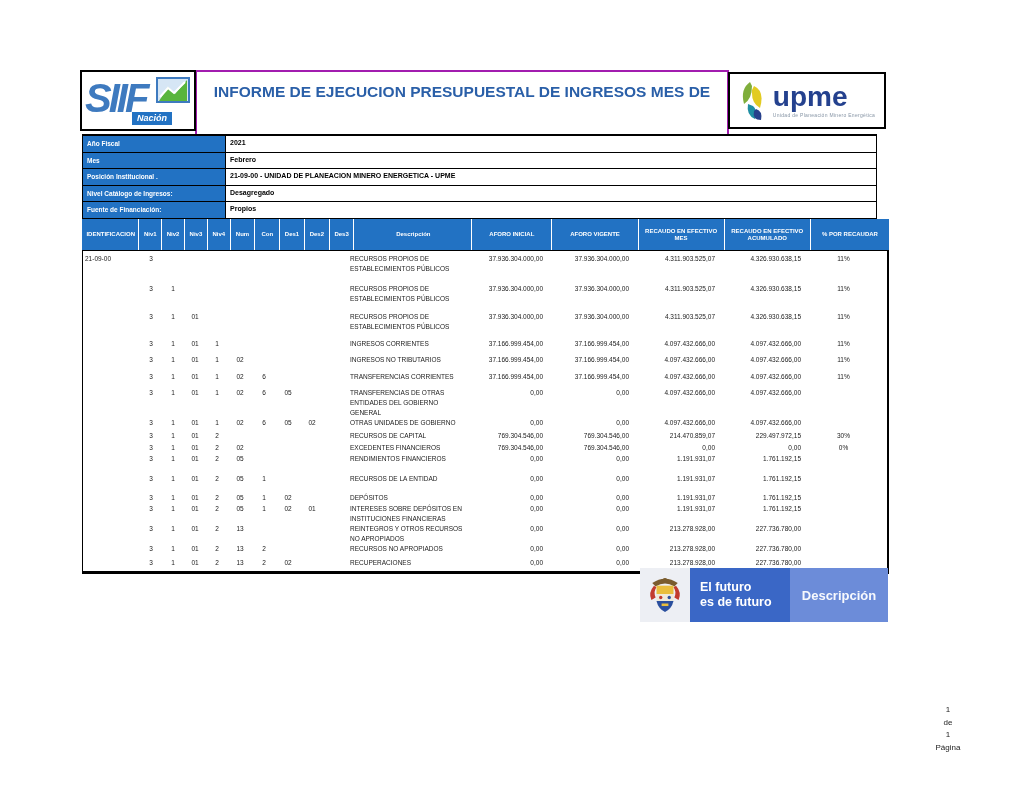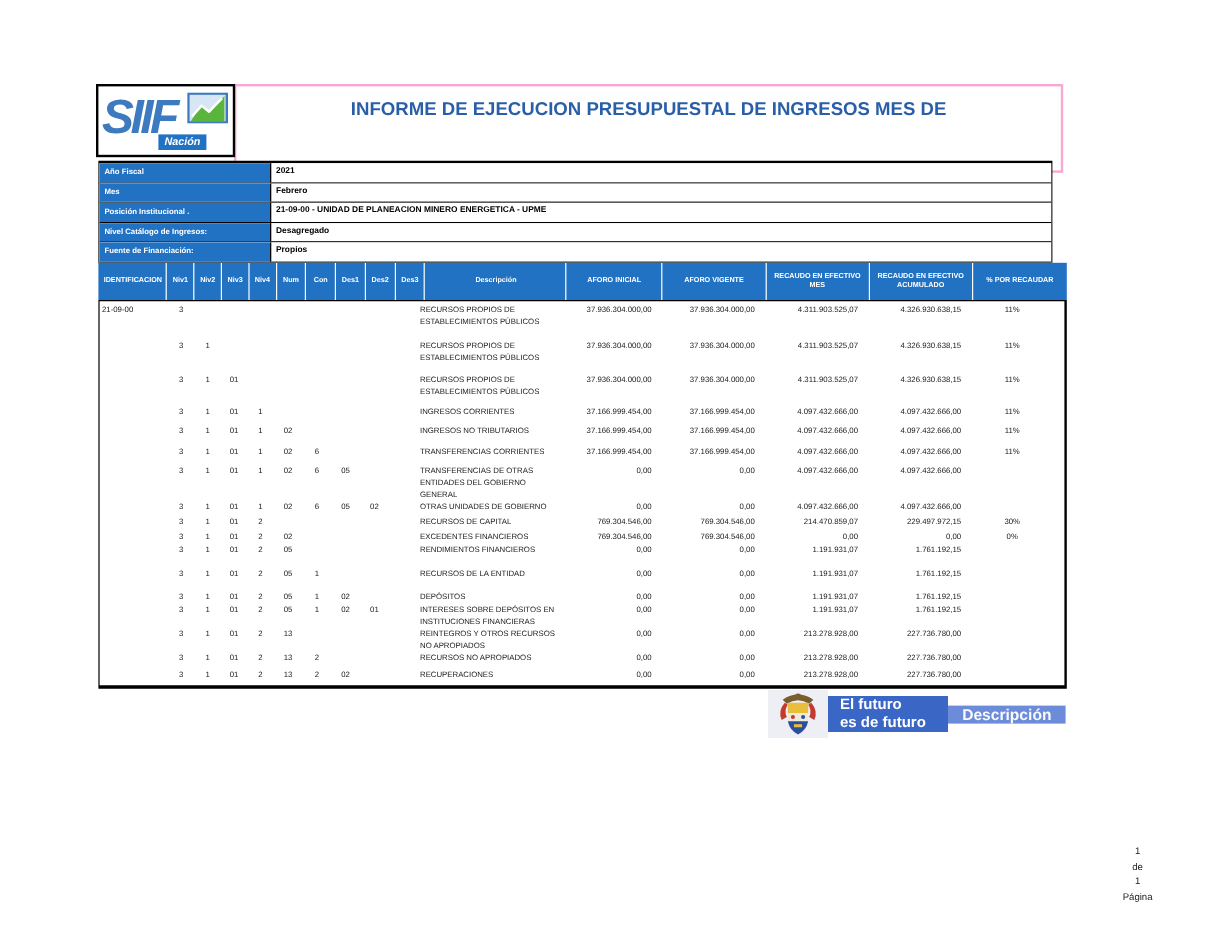--- a/index.html
+++ b/index.html
@@ -6,21 +6,21 @@
   html,body { background:#fff; }
   body { font-family:"Liberation Sans", sans-serif; }
   .page { position:relative; width:1024px; height:791px; background:#ffffff; overflow:hidden; }
 
   
   .hdr-row { position:absolute; left:80px; top:70px; width:806px; height:61px; display:flex; }
   .siif-box { width:116px; height:61px; border:2px solid #000; background:#fff; position:relative; overflow:hidden;text-align:center; }
   .siif-text { position:absolute; left:3px; top:2px; font-size:40px; font-weight:bold; font-style:italic; color:var(--siif-blue); letter-spacing:-3px; line-height:48px; }
   .siif-chart { position:absolute; right:4px; top:5px; width:34px; height:26px; }
   .siif-nacion { position:absolute; right:22px; bottom:4px; background:var(--cell-blue); color:#fff; font-size:9px; font-style:italic; font-weight:bold; padding:1px 5px; line-height:11px; }
-  .title-box { flex:1; height:74px; border:2px solid #f9a8d4; border-left-width:2px; margin-left:-1px; background:#fff; text-align:center; padding-top:8px; }
+  .title-box { flex:1; height:74px; border:2px solid #a21caf; border-left-width:2px; margin-left:-1px; background:#fff; text-align:center; padding-top:8px; }
   .title-l1, .title-l2 { color:var(--title-blue); font-weight:bold; font-size:15.5px; line-height:23px; }
   .upme-box { width:158px; height:57px; border:2px solid #000; margin-left:-1px; margin-top:2px; background:#fff; display:flex; align-items:center; justify-content:center; gap:4px; }
   .upme-leaves { width:30px; height:40px; }
   .upme-word { font-size:28px; font-weight:800; color:var(--upme-navy); letter-spacing:0px; line-height:28px; }
   .upme-sub { font-size:5px; color:#8795a5; letter-spacing:0.3px; text-align:center; margin-top:1px; }
 
   
   .form { position:absolute; left:82px; top:134px; width:795px; border:1px solid #000; border-top:2px solid #000; }
   .form-row { display:flex; height:16.5px; border-bottom:1px solid #000; background:#fff; }
   .form-row:last-child { border-bottom:1px solid #000; }
@@ -49,21 +49,21 @@
   .tbody .trow:nth-child(3){margin-top:8px}  .tbody .trow:nth-child(4){margin-top:7px}
   .tbody .trow:nth-child(5){margin-top:6px}  .tbody .trow:nth-child(6){margin-top:7px}
   .tbody .trow:nth-child(7){margin-top:6px}  .tbody .trow:nth-child(8){margin-top:0px}
   .tbody .trow:nth-child(9){margin-top:3px}  .tbody .trow:nth-child(10){margin-top:2px}
   .tbody .trow:nth-child(11){margin-top:1px} .tbody .trow:nth-child(12){margin-top:10px}
   .tbody .trow:nth-child(13){margin-top:9px} .tbody .trow:nth-child(14){margin-top:1px}
   .tbody .trow:nth-child(15){margin-top:0px} .tbody .trow:nth-child(16){margin-top:0px}
   .tbody .trow:nth-child(17){margin-top:4px}
 
   
-  .banner { position:absolute; left:640px; top:568px; width:288px; height:54px; display:flex;align-items:center; }
+  .banner { position:absolute; left:640px; top:568px; width:288px; height:54px; display:flex; }
   .crest-box { width:50px; background:#edeff4; display:flex; align-items:center; justify-content:center; }
   .slogan-box { width:100px; background:var(--slogan-blue); color:#fff; font-weight:bold; font-size:12.5px; line-height:15px; display:flex; flex-direction:column; justify-content:center; padding-left:10px; }
   .ministry-box { width:98px; background:var(--ministry-blue); color:rgba(255,255,255,0.95); font-weight:bold; font-size:13px; display:flex; align-items:center; justify-content:center; }
 
   
   .pageno { position:absolute; left:920px; top:704px; width:56px; text-align:center; font-size:8px; color:#222; line-height:12.5px; }
 </style>
 </head>
 <body>
 
@@ -74,20 +74,32 @@
       <div class="siif-text">SIIF</div>
       <svg class="siif-chart" viewBox="0 0 34 26">
         <rect x="1" y="1" width="32" height="24" fill="#d6e6f5" stroke="#3e7abf" stroke-width="2"></rect>
         <polygon points="3,24 12,10 19,17 31,3 31,24" fill="#59b53c"></polygon>
         <polyline points="4,20 12,11 18,16 29,5" fill="none" stroke="#ffffff" stroke-width="2"></polyline>
       </svg>
       <div class="siif-nacion">Nación</div>
     </div>
     <div class="title-box">
       <div class="title-l1">INFORME DE EJECUCION PRESUPUESTAL DE INGRESOS MES DE</div>
+    </div>
+    <div class="upme-box">
+      <svg class="upme-leaves" viewBox="0 0 30 40">
+        <path d="M11 1 Q1 8 5 23 Q13 18 13 5 Z" fill="#7fae3b"></path>
+        <path d="M15 5 Q26 10 21 27 Q12 22 13 9 Z" fill="#e2cb21"></path>
+        <path d="M9 23 Q7 34 16 38 Q19 29 14 25 Z" fill="#1f8ea3"></path>
+        <path d="M17 28 q7 2 5 11 q-9 0 -7 -9 Z" fill="#27408b"></path>
+      </svg>
+      <div>
+        <div class="upme-word">upme</div>
+        <div class="upme-sub">Unidad de Planeación Minero Energética</div>
+      </div>
     </div>
   </div>
 
   <div class="form">
     <div class="form-row">
       <div class="form-label">Año Fiscal</div>
       <div class="form-value">2021</div>
     </div>
     <div class="form-row">
       <div class="form-label">Mes</div>

